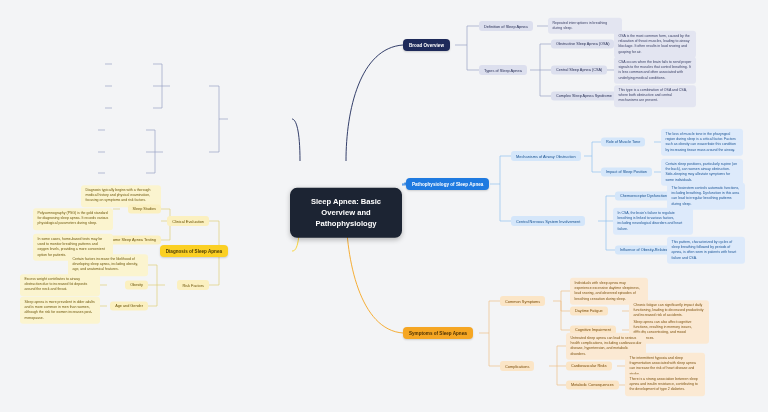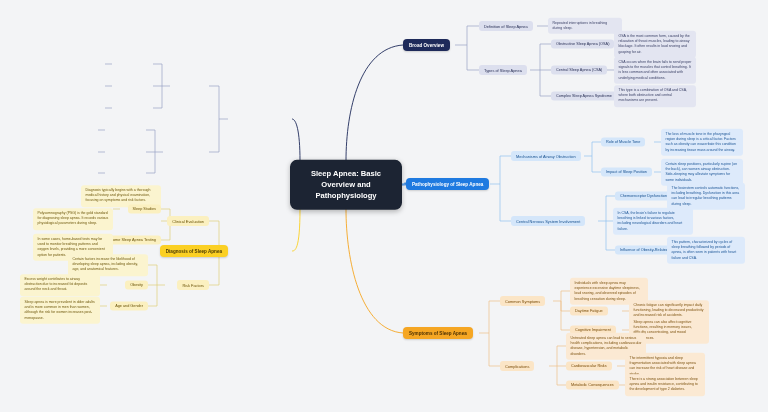--- a/index.html
+++ b/index.html
@@ -15,20 +15,21 @@
   .node { position: absolute; transform: translateY(-50%); }
 
   .root {
     background: #1c2433; color: #fff;
     border-radius: 7px;
     padding: 9px 20px;
     width: 112px;
     font-size: 7.6px; font-weight: bold; line-height: 1.42;
     text-align: center;
     box-shadow: 0 2px 5px rgba(0,0,0,.25);
+    margin-top: 28px;
   }
 
   .branch {
     border-radius: 4px;
     padding: 3.5px 6px;
     font-size: 4.6px; font-weight: bold;
     white-space: nowrap;
     box-shadow: 0 1px 2px rgba(0,0,0,.16);
   }
   .sub {

